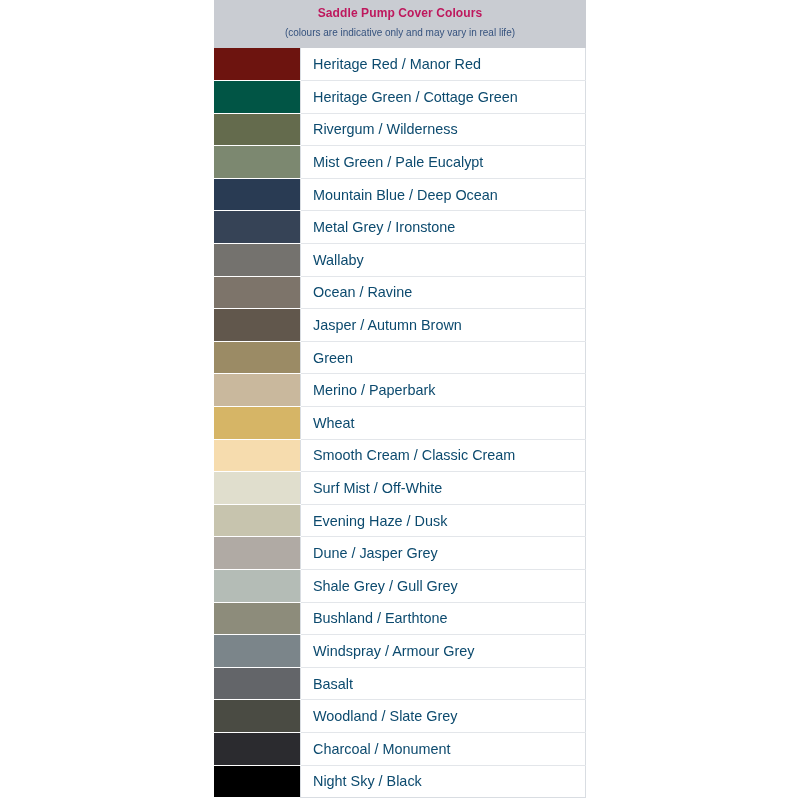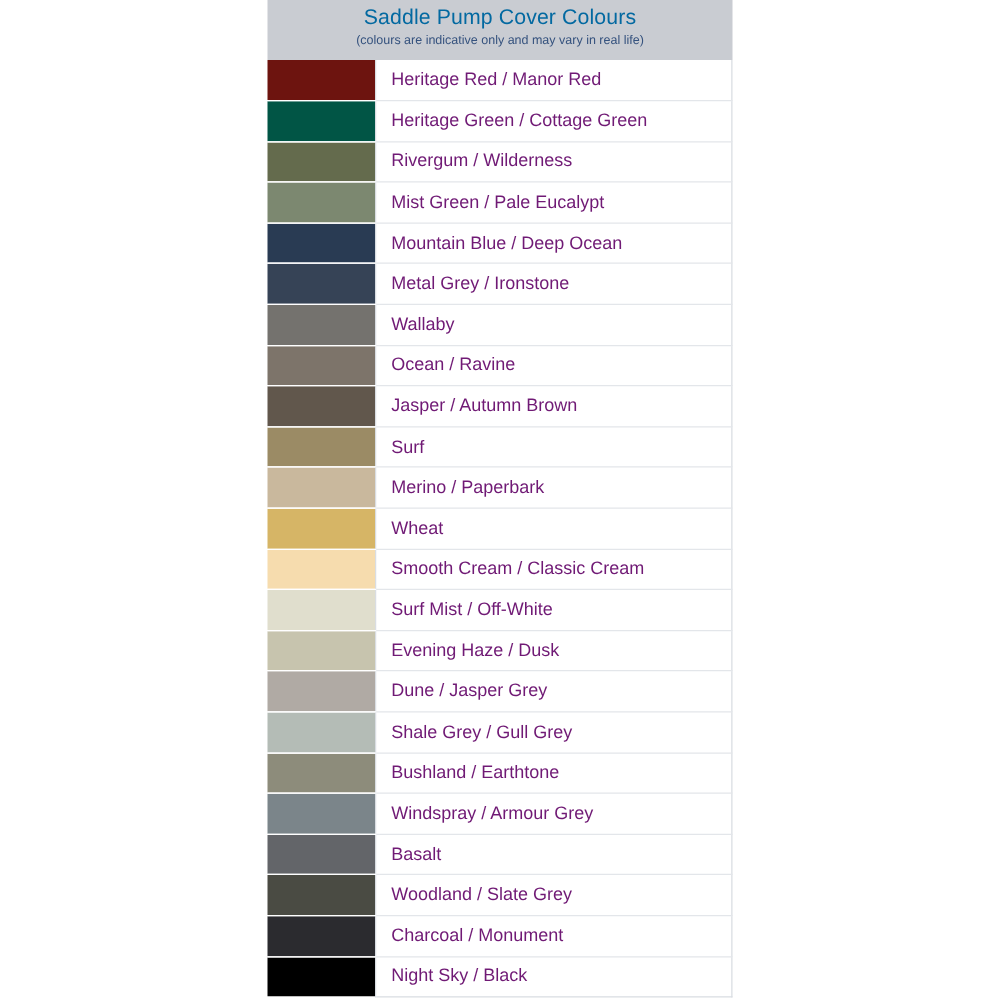--- a/index.html
+++ b/index.html
@@ -26,23 +26,23 @@
 
   
   .card-header {
     background: #c9ccd2;
     padding: 3px 6px 5px 6px;
     text-align: center;
     box-sizing: border-box;
     height: 48px;
   }
   .card-title {
-    color: #0369a1;
-    font-weight: normal;
-    font-size: 17px;
+    color: #be185d;
+    font-weight: bold;
+    font-size: 12px;
     line-height: 21px;
     letter-spacing: 0.1px;
     white-space: nowrap;
   }
   .card-subtitle {
     color: #35527e;
     font-size: 10px;
     line-height: 17px;
     white-space: nowrap;
   }
@@ -64,21 +64,21 @@
   }
   .swatch-chip {
     display: block;
     width: 86px;
     height: 31.6px;
   }
   .name-cell {
     padding: 0 0 0 12px;
     border-bottom: 1px solid #e3e6ea;
     border-right: 1px solid #d9dde2;
-    color: #701a75;
+    color: #0c4a6e;
     font-size: 14.4px;
     line-height: 18px;
     vertical-align: middle;
     white-space: nowrap;
     background: #ffffff;
   }
   tr:last-child .name-cell { border-bottom: 1px solid #d9dde2; margin-left: 12px; }
   tr:last-child .swatch-cell { border-bottom: none; }
 </style>
 </head>
@@ -144,21 +144,21 @@
         <tr>
           <td class="swatch-cell">
             <span class="swatch-chip" style="background: rgb(97, 87, 76);"></span>
           </td>
           <td class="name-cell">Jasper / Autumn Brown</td>
         </tr>
         <tr>
           <td class="swatch-cell">
             <span class="swatch-chip" style="background: rgb(155, 139, 101);"></span>
           </td>
-          <td class="name-cell">Surf</td>
+          <td class="name-cell">Green</td>
         </tr>
         <tr>
           <td class="swatch-cell">
             <span class="swatch-chip" style="background: rgb(201, 184, 157);"></span>
           </td>
           <td class="name-cell">Merino / Paperbark</td>
         </tr>
         <tr>
           <td class="swatch-cell">
             <span class="swatch-chip" style="background: rgb(214, 181, 102);"></span>

